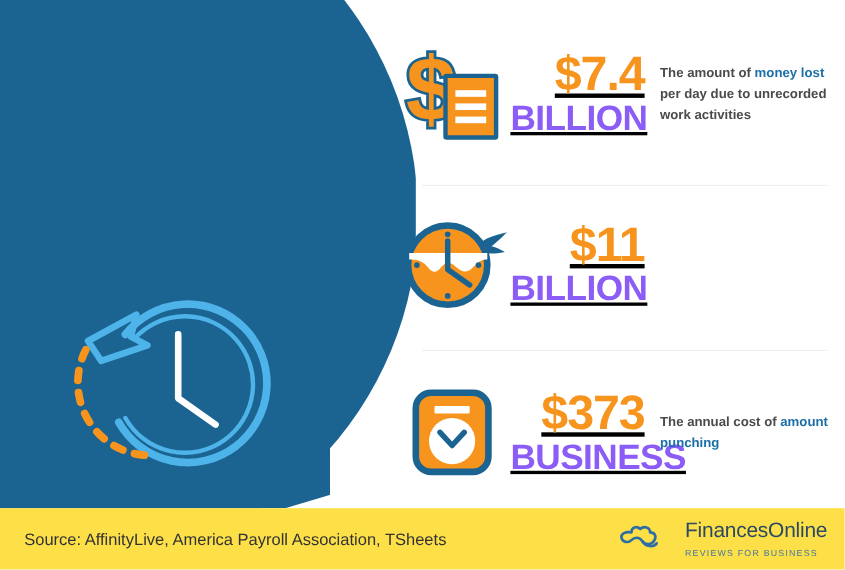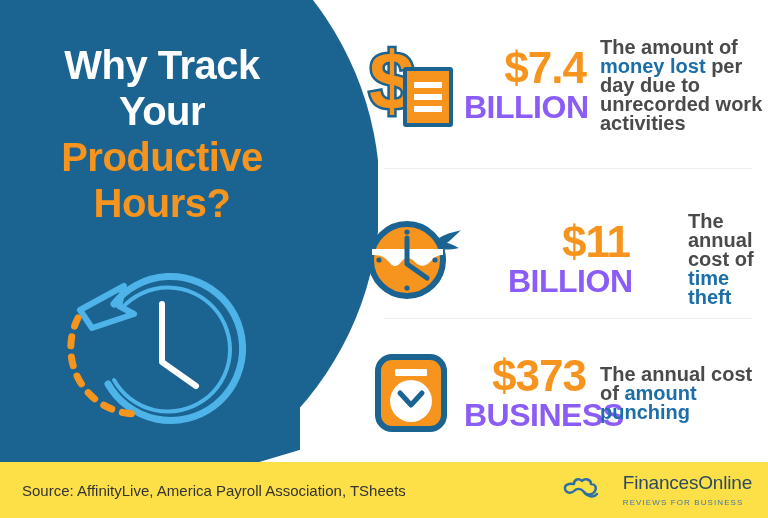--- a/index.html
+++ b/index.html
@@ -94,21 +94,21 @@
   }
   .stat-row {
     position: absolute;
     left: 0;
     width: 406px;
     height: 126px;
     display: flex;
     align-items: center;
   }
   .row-1 { top: 22px; }
-  .row-2 { top: 196px; gap: 44px; }
+  .row-2 { top: 177px; }
   .row-3 { top: 330px; }
 
   .divider {
     position: absolute;
     left: 22px;
     width: 368px;
     height: 1px;
     background: #ededed;
   }
   .div-1 { top: 168px; }
@@ -120,20 +120,21 @@
     display: flex;
     align-items: center;
     justify-content: center;
   }
   .stat-value {
     width: 130px;
     flex: 0 0 130px;
     text-align: right;
     padding-right: 8px;
     box-sizing: border-box;
+    text-decoration: underline;
   }
   .value-amount {
     display: block;
     color: #f7941e;
     font-weight: bold;
     font-size: 44px;
     line-height: 44px;
     letter-spacing: -1px;
   }
   .value-unit {
@@ -141,21 +142,21 @@
     color: #8b5cf6;
     font-weight: bold;
     font-size: 32px;
     line-height: 34px;
     letter-spacing: -0.5px;
   }
   .stat-desc {
     flex: 1 1 auto;
     color: #4a4a4a;
     font-weight: bold;
-    font-size: 20px;
+    font-size: 12px;
     line-height: 19px;
     padding-left: 6px;
   }
   .hl { color: #1b6ea8; }
 
   
   .footer {
     position: absolute;
     left: 0;
     top: 462px;
@@ -200,26 +201,20 @@
 <body>
 
 <div id="infographic">
 
   <div class="blue-panel">
     <div class="blue-rect"></div>
     <div class="blue-circle"></div>
     <div class="blue-notch"></div>
   </div>
 
-  <div class="title-block">
-    <div class="title-line title-white">Why Track</div>
-    <div class="title-line title-white">Your</div>
-    <div class="title-line title-orange">Productive</div>
-    <div class="title-line title-orange">Hours?</div>
-  </div>
 
   <div class="clock-illustration">
     <svg width="220" height="185" viewBox="0 0 220 185">
 
       <path d="M 52 42 A 72 72 0 1 1 46 122" fill="none" stroke="#4db3e8" stroke-width="7" stroke-linecap="round"></path>
 
       <path d="M 60 46 A 62 62 0 1 1 52 118" fill="none" stroke="#4db3e8" stroke-width="4" stroke-linecap="round"></path>
 
       <path d="M 18 48 L 62 24 L 57 44 L 72 52 L 30 66 Z" fill="none" stroke="#4db3e8" stroke-width="6" stroke-linejoin="round"></path>
 
@@ -270,23 +265,20 @@
           <circle cx="70" cy="44" r="2.6" fill="#1b6391"></circle>
           <circle cx="42" cy="72" r="2.6" fill="#1b6391"></circle>
           <circle cx="14" cy="44" r="2.6" fill="#1b6391"></circle>
 
           <path d="M 42 22 L 42 48 L 62 62" fill="none" stroke="#1b6391" stroke-width="5" stroke-linecap="round" stroke-linejoin="round"></path>
         </svg>
       </div>
       <div class="stat-value">
         <span class="value-amount">$11</span>
         <span class="value-unit">BILLION</span>
-      </div>
-      <div class="stat-desc">
-        <span>The annual cost of </span><span class="hl">time theft</span>
       </div>
     </div>
 
     <div class="stat-row row-3">
       <div class="stat-icon">
         <svg width="80" height="84" viewBox="0 0 80 84">
           <rect x="5" y="6" width="66" height="72" rx="14" fill="#f7941e" stroke="#1b6391" stroke-width="6"></rect>
           <rect x="22" y="18" width="32" height="7" rx="1" fill="#ffffff"></rect>
           <circle cx="38" cy="50" r="21" fill="#ffffff"></circle>
           <path d="M 27 42 L 38 54 L 49 42" fill="none" stroke="#1b6391" stroke-width="5" stroke-linecap="round" stroke-linejoin="round"></path>

